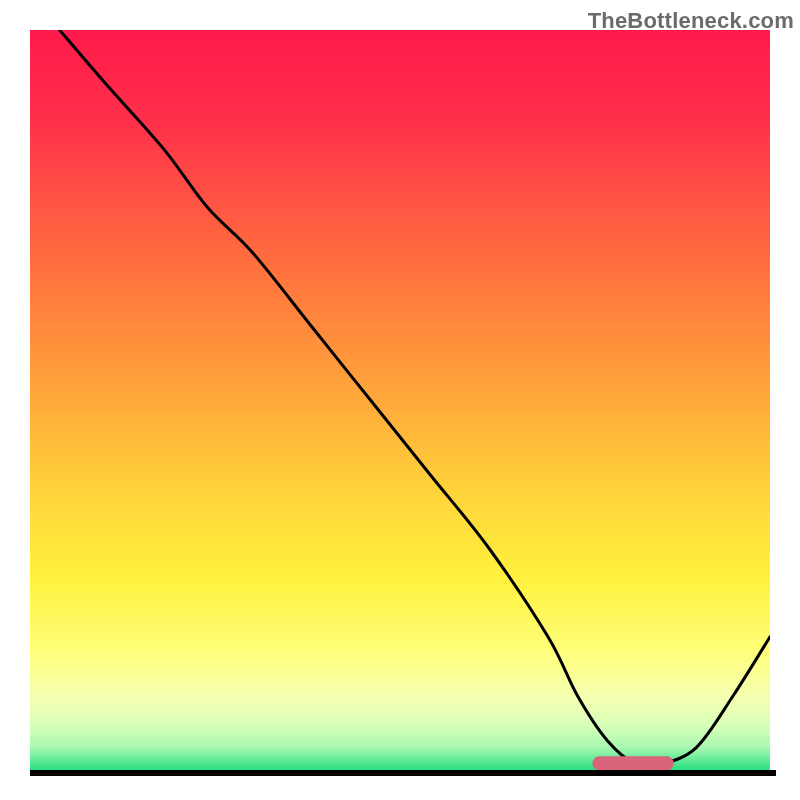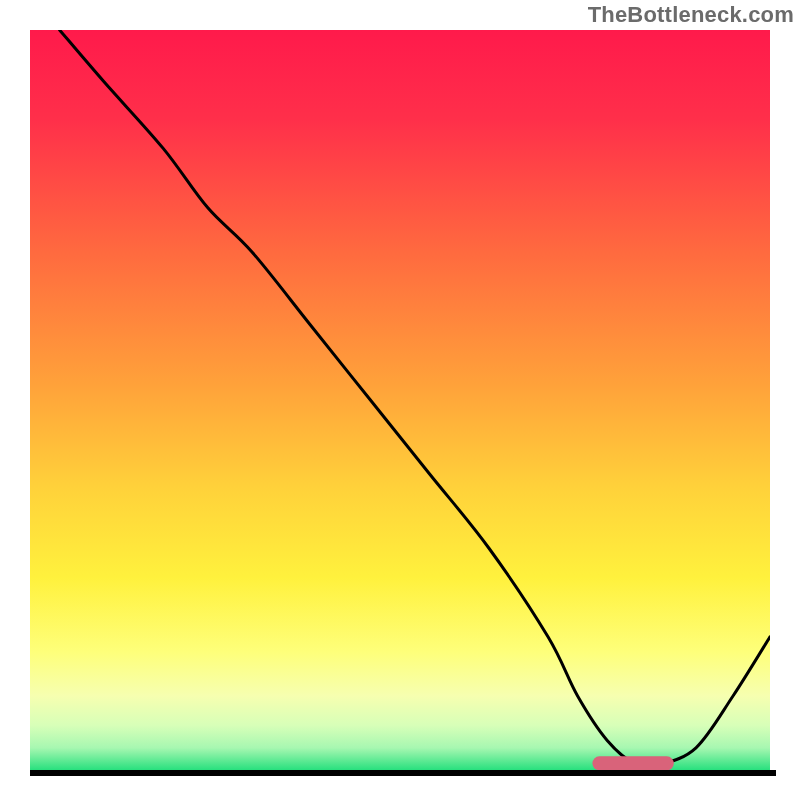--- a/index.html
+++ b/index.html
@@ -1,20 +1,20 @@
 <!DOCTYPE html>
 <html><head>
 <meta charset="utf-8">
 <style>
   * { margin: 0; padding: 0; box-sizing: border-box; }
   html, body { width: 800px; height: 800px; overflow: hidden; background: #fff; }
   .wrap { position: relative; width: 800px; height: 800px; }
   .attribution {
     position: absolute;
-    top: 2px; right: 6px;
+    top: 8px; right: 6px;
     font-family: Arial, Helvetica, sans-serif;
     font-size: 22px;
     font-weight: 600;
     color: #6b6b6b;
     letter-spacing: 0.2px;
   }
   .plot {
     position: absolute;
     left: 30px; top: 30px;
     width: 740px; height: 740px;

